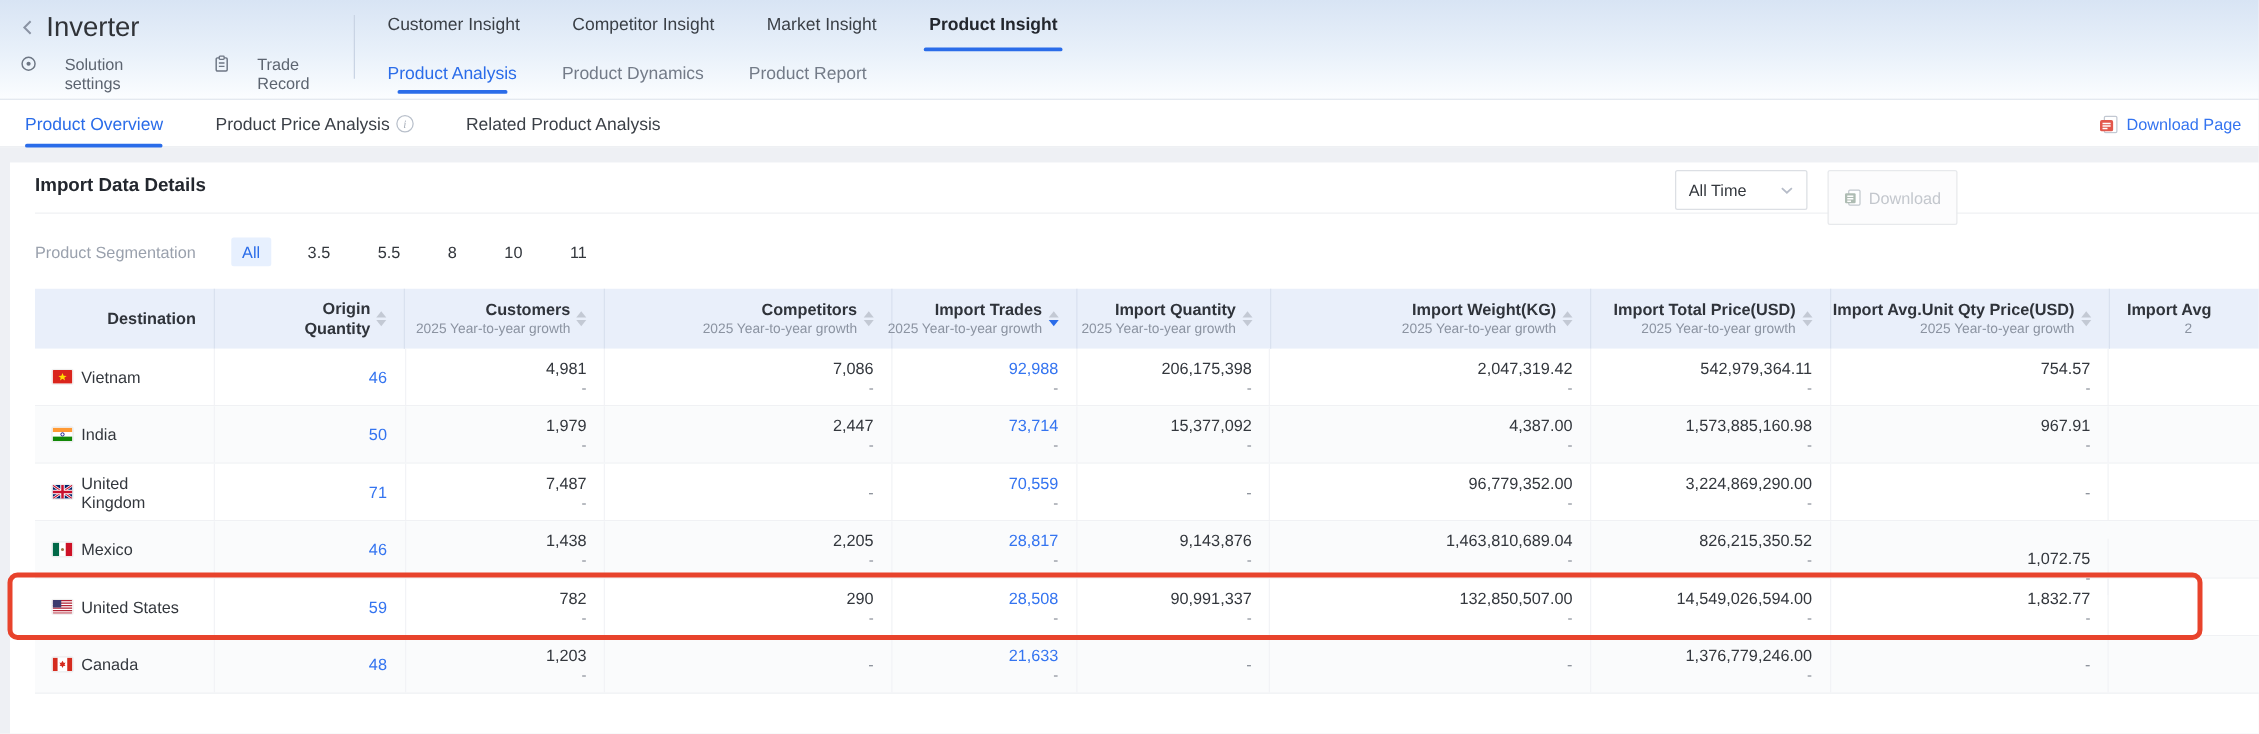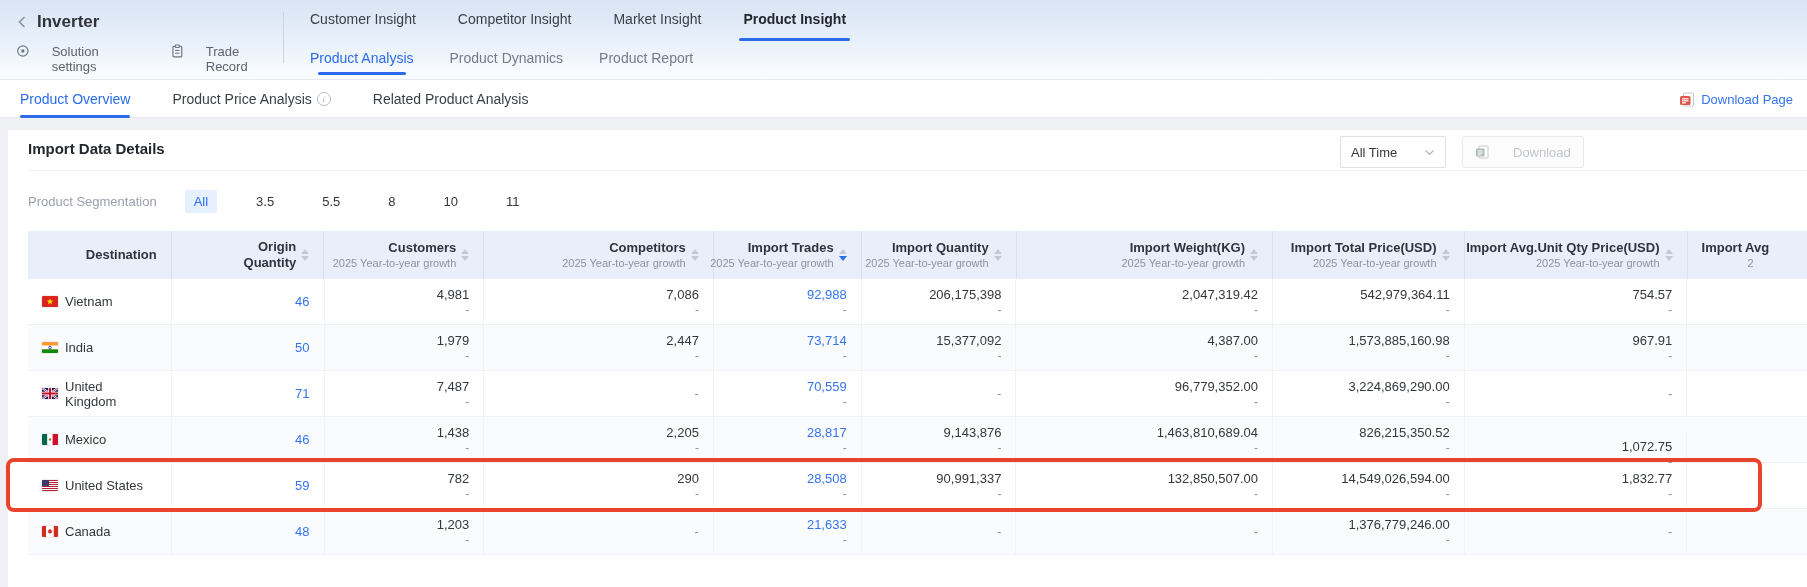--- a/index.html
+++ b/index.html
@@ -11,21 +11,21 @@
   body{
     width:1807px;height:587px;overflow:hidden;position:relative;
     font-family:"Liberation Sans",sans-serif;background:#eef0f4;
   }
   
   .top{height:80px;background:linear-gradient(180deg,#d8e4f4 0%,#e9f1fa 55%,#fbfdff 100%);
        display:flex;border-bottom:1px solid #e4e9f0}
   .left-block{width:283px;padding:9px 0 0 16px;flex:none}
   .brand{display:flex;align-items:center;gap:9px;height:26px}
   .back{display:flex;align-items:center;cursor:pointer}
-  .app-title{font-size:17px;font-weight:bold;color:#303338}
+  .app-title{font-size:22px;font-weight:normal;color:#303338}
   .quick{display:flex;gap:26px;margin-top:9px;color:#5c6470;font-size:13px}
   .quick .q{display:flex;align-items:flex-start;gap:22px;cursor:pointer}
   .vdiv{width:1px;background:#c9d4e4;margin:12px 0 16px;flex:none}
   .tabs-block{padding-left:26px;display:flex;flex-direction:column;flex:1}
   .main-tabs{display:flex;gap:42px;height:41px;align-items:flex-end}
   .main-tab{font-size:14px;color:#3a3f46;cursor:pointer;height:41px;line-height:38px;position:relative;white-space:nowrap}
   .main-tab.active{font-weight:bold;color:#23272e}
   .main-tab.active::after{content:"";position:absolute;left:-4px;right:-4px;bottom:0;height:3px;background:var(--accent);border-radius:2px}
   .sub-tabs{display:flex;gap:36px;height:38px;align-items:center}
   .sub-tab{font-size:14px;color:#737b88;cursor:pointer;height:38px;line-height:34px;position:relative;white-space:nowrap}
@@ -42,25 +42,25 @@
   .dl-page{position:absolute;right:14px;top:0;height:38px;display:flex;align-items:center;gap:6px;
            color:var(--link);font-size:13px;cursor:pointer}
   
   .card{position:absolute;left:8px;top:130px;width:1899px;height:457px;background:#fff}
   .card-head{height:40px;position:relative;padding:10px 0 0 20px}
   .panel-title{font-size:15px;font-weight:bold;color:#23272e}
   .head-divider{margin:0 20px;border-bottom:1px solid #f0f1f4}
   .sel{position:absolute;left:1332px;top:6px;width:106px;height:32px;border:1px solid #dcdfe4;border-radius:2px;
        display:flex;align-items:center;justify-content:space-between;padding:0 10px;font-size:13px;color:#33373d;
        background:#fff;cursor:pointer}
-  .dlbtn{position:absolute;left:1454px;top:6px;height:32px;padding:12px 12px;border:1px solid #e7e9ec;border-radius:2px;
-         display:flex;align-items:center;gap:24px;font-size:13px;color:#c3c7cd;background:#fcfcfd;cursor:pointer}
+  .dlbtn{position:absolute;left:1454px;top:6px;height:44px;padding:12px 12px;border:1px solid #e7e9ec;border-radius:2px;
+         display:flex;align-items:center;gap:6px;font-size:13px;color:#c3c7cd;background:#fcfcfd;cursor:pointer}
   .seg-row{height:60px;display:flex;align-items:center;padding-left:20px;font-size:13px}
   .seg-label{color:#9aa1ad;margin-right:28px}
-  .seg{margin-right:30px;color:#33373d;cursor:pointer;padding:4px 9px;border-radius:2px}
+  .seg{margin-right:20px;color:#33373d;cursor:pointer;padding:4px 9px;border-radius:2px}
   .seg.active{color:var(--accent);background:var(--segbg)}
   
   .table{margin-left:20px;width:1859px;font-size:13px}
   .thead{display:flex;height:48px;background:var(--thbg)}
   .th{height:100%;display:flex;align-items:center;justify-content:flex-end;padding:0 14px;
       border-right:1px solid #d9e1ef;cursor:pointer}
   .th.first{justify-content:flex-end;cursor:default}
   .th.last{justify-content:flex-start;cursor:default;border-right:none}
   .th-lines{text-align:right}
   .th.first .th-lines,.th.last .th-lines{text-align:left}

